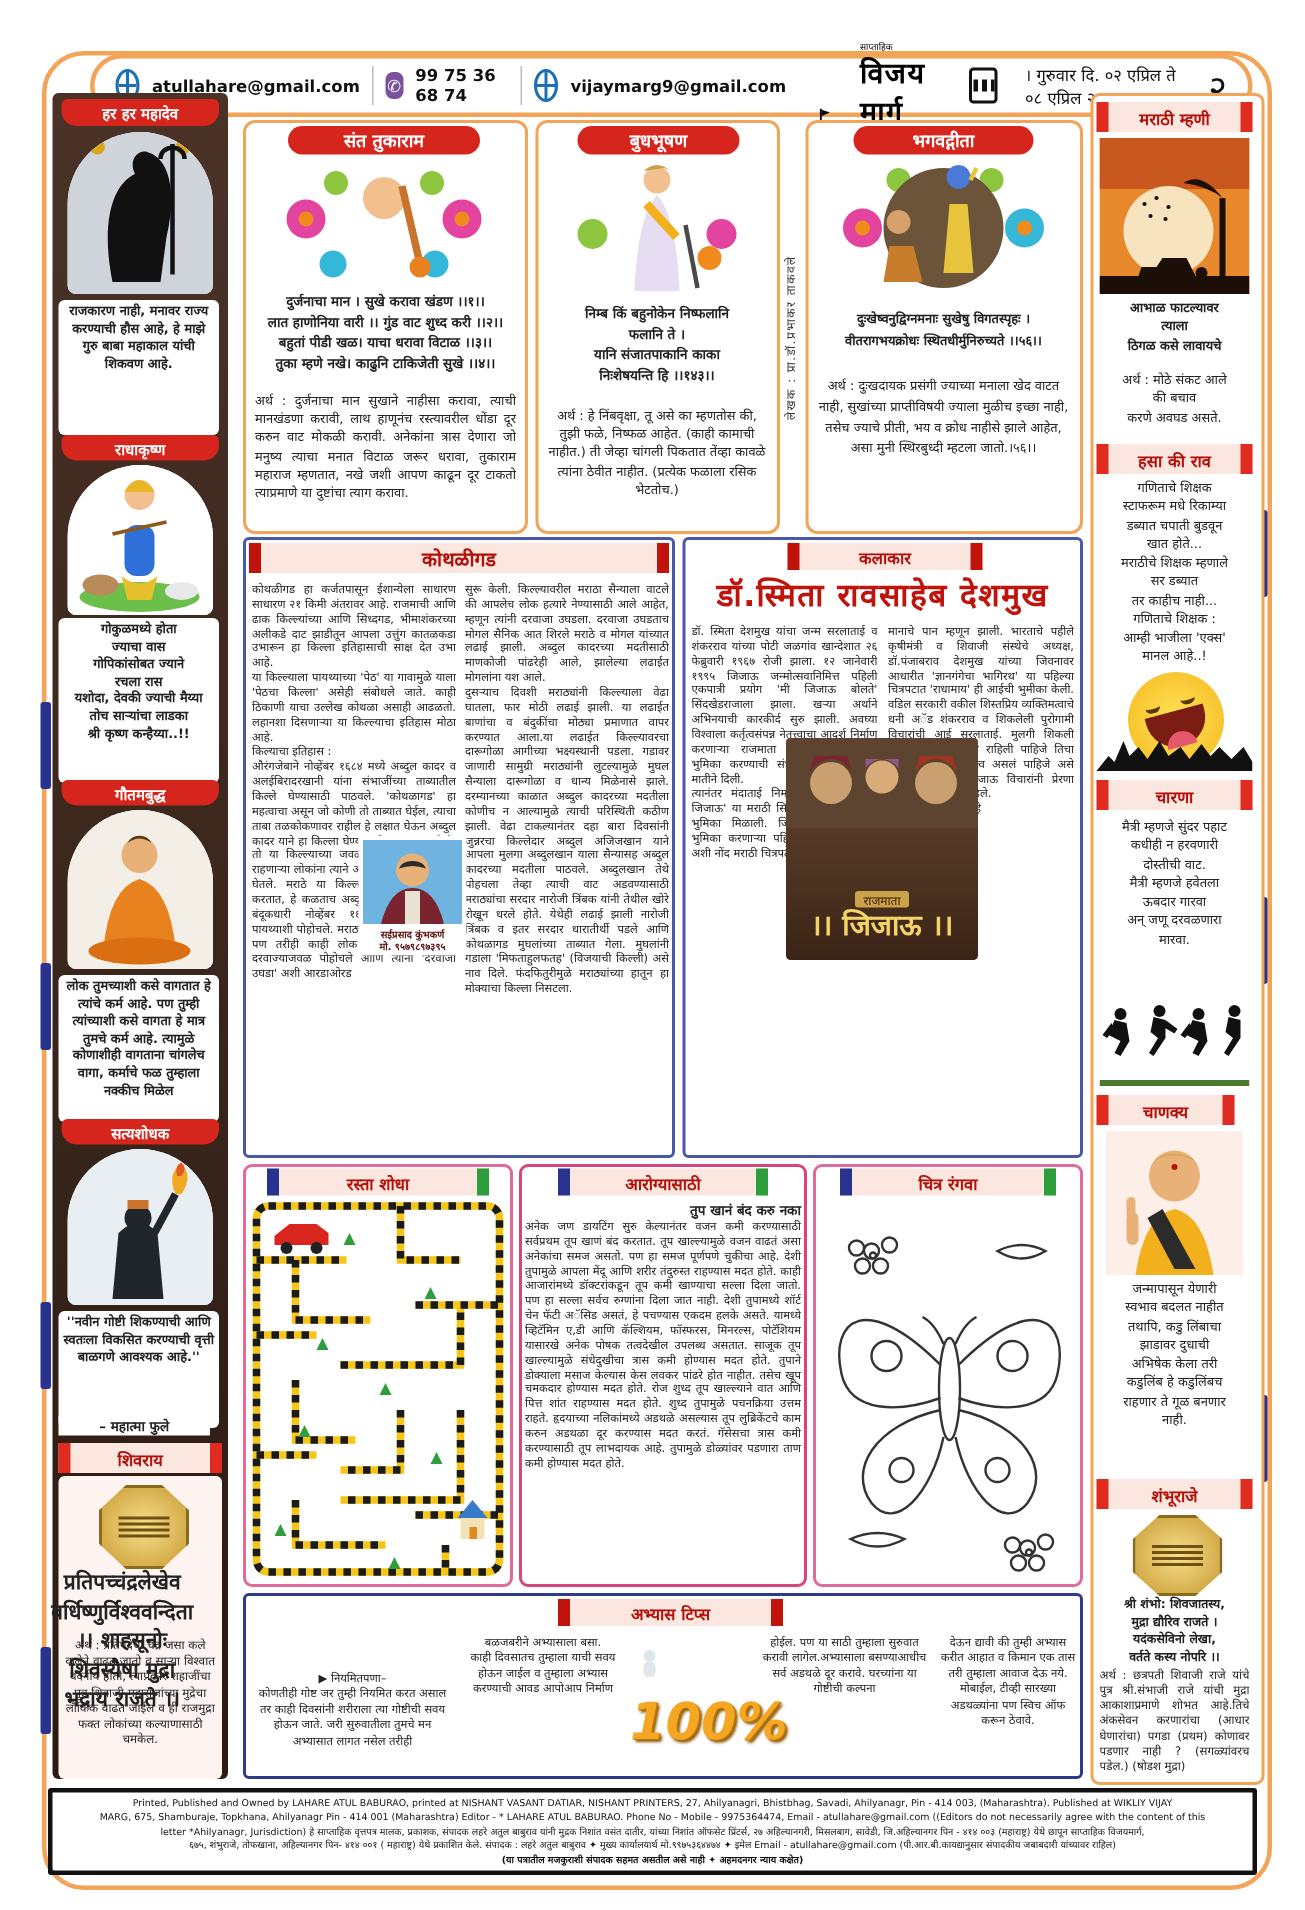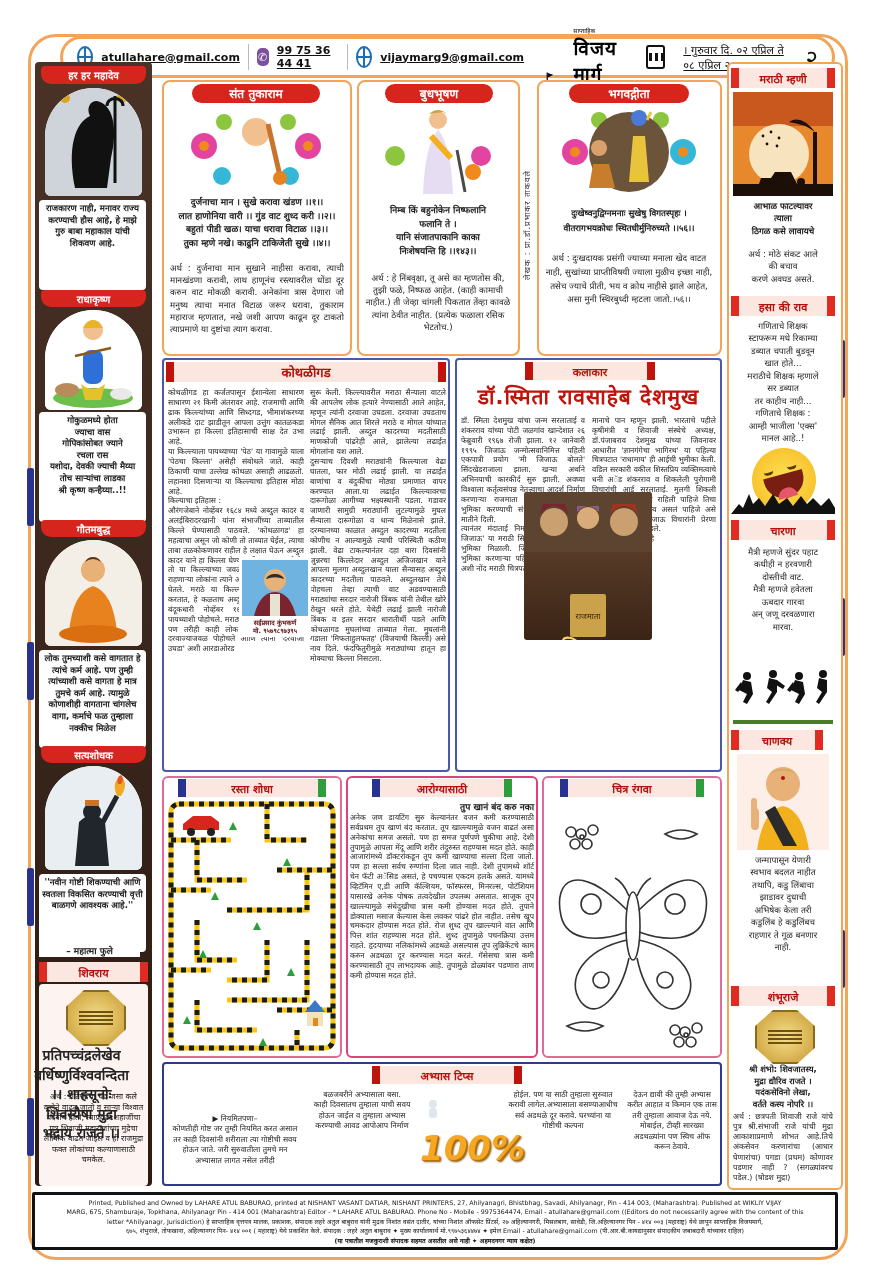--- a/index.html
+++ b/index.html
@@ -8,21 +8,21 @@
   .ab{position:absolute;}
   .pre{white-space:pre-line;}
   .jc{text-align:justify;}
   .ctr{text-align:center;}
   
   .frame{left:28px;top:34px;width:814px;height:1220px;border:3px solid #f2a458;border-radius:28px;}
   .bluebar{width:7px;background:#27338f;border-radius:2px;}
   
   .hdr{left:60px;top:36px;width:775px;height:42px;background:#fff;border:3px solid #f2a458;
        border-radius:24px;display:flex;align-items:center;gap:8px;padding:0 14px;box-sizing:border-box;}
-  .hitem{display:flex;align-items:center;gap:5px;font-size:11px;font-weight:bold;color:#111;text-decoration:underline;}
+  .hitem{display:flex;align-items:center;gap:5px;font-size:11px;font-weight:bold;color:#111;}
   .hsep{width:1px;height:26px;background:#bbb;}
   .globe{width:18px;height:18px;border-radius:50%;border:2px solid #1b6fb5;position:relative;display:inline-block;background:
      linear-gradient(#1b6fb5 0 0) center/100% 2px no-repeat,
      linear-gradient(#1b6fb5 0 0) center/2px 100% no-repeat;}
   .viber{width:18px;height:18px;border-radius:5px;background:#7b519d;color:#fff;font-size:11px;
      display:flex;align-items:center;justify-content:center;}
   .logo{font-size:19px;font-weight:bold;color:#000;letter-spacing:1px;display:flex;align-items:flex-end;gap:20px;}
   .logosm{font-size:6px;color:#000;display:block;text-align:center;}
   .cal{width:22px;height:20px;border:2px solid #111;border-radius:3px;background:
      repeating-linear-gradient(90deg,#111 0 3px,#fff 3px 6px) center/14px 8px no-repeat;}
@@ -48,21 +48,21 @@
   
   .bbox{border:2px solid #4a58a8;border-radius:4px;background:#fff;box-sizing:border-box;}
   .pbox{border:2px solid #e06a9a;border-radius:6px;background:#fff;box-sizing:border-box;}
   .mbox{border:2px solid #d8447c;border-radius:6px;background:#fff;box-sizing:border-box;}
   .tbox{border:2px solid #303a8c;border-radius:4px;background:#fff;box-sizing:border-box;}
   .colz{font-size:7.6px;line-height:1.3;overflow:hidden;}
   .kal-title{font-size:21px;font-weight:bold;color:#c0130b;text-align:center;letter-spacing:1px;}
   .cap{font-size:6.5px;text-align:center;color:#5a0d0d;font-weight:bold;line-height:1.2;}
   .rtxt{font-size:8.6px;line-height:1.45;text-align:center;color:#222;}
   .poster{background:linear-gradient(#6b4a33,#3a2416);border-radius:3px;color:#fff;text-align:center;overflow:hidden;}
-  .poster .p1{font-size:8px;background:#caa24a;color:#3a2008;display:inline-block;padding:16px 6px;border-radius:2px;margin-top:42px;}
+  .poster .p1{font-size:8px;background:#caa24a;color:#3a2008;display:inline-block;padding:0 6px;border-radius:2px;margin-top:42px;}
   .poster .p2{font-size:19px;font-weight:bold;color:#f3d268;line-height:1.1;}
   .seal{background:radial-gradient(#f7df8a,#c89b35);border:2px solid #8a6a1d;
         clip-path:polygon(30% 0,70% 0,100% 30%,100% 70%,70% 100%,30% 100%,0 70%,0 30%);
         display:flex;flex-direction:column;align-items:center;justify-content:center;gap:2px;}
   .seal i{display:block;width:60%;height:2px;background:#6d5214;}
   .foot{left:32px;top:1192px;width:806px;height:58px;border:3px solid #111;border-radius:2px;
         font-size:6.3px;line-height:1.5;text-align:center;padding:3px 6px;box-sizing:border-box;color:#111;}
   .tips-col{font-size:7.6px;line-height:1.38;text-align:center;}
   .pct{font-size:34px;font-weight:bold;font-style:italic;color:#f Ya;}
   .pct{color:#f5a623;text-shadow:1px 1px 0 #b97508,2px 2px 2px #8a5500;}
@@ -84,21 +84,21 @@
 <div class="ab bluebar" style="left:27px;top:1098px;height:58px"></div>
 <div class="ab bluebar" style="left:838px;top:340px;height:58px"></div>
 <div class="ab bluebar" style="left:838px;top:598px;height:58px"></div>
 <div class="ab bluebar" style="left:838px;top:930px;height:58px"></div>
 
 <div class="ab hdr">
   <span class="globe"></span>
   <span class="hitem">atullahare@gmail.com</span>
   <span class="hsep"></span>
   <span class="viber">✆</span>
-  <span class="hitem">99 75 36 44 41</span>
+  <span class="hitem">99 75 36 68 74</span>
   <span class="hsep"></span>
   <span class="globe"></span>
   <span class="hitem">vijaymarg9@gmail.com</span>
   <span style="margin-left:14px">
     <span class="logosm">साप्ताहिक</span>
     <span class="logo">
         <svg width="12" height="18" viewBox="0 0 12 18">
           <line x1="2" y1="0" x2="2" y2="18" stroke="#000" stroke-width="2"></line>
           <polygon points="3,1 12,4 3,8" fill="#000"></polygon>
         </svg>

